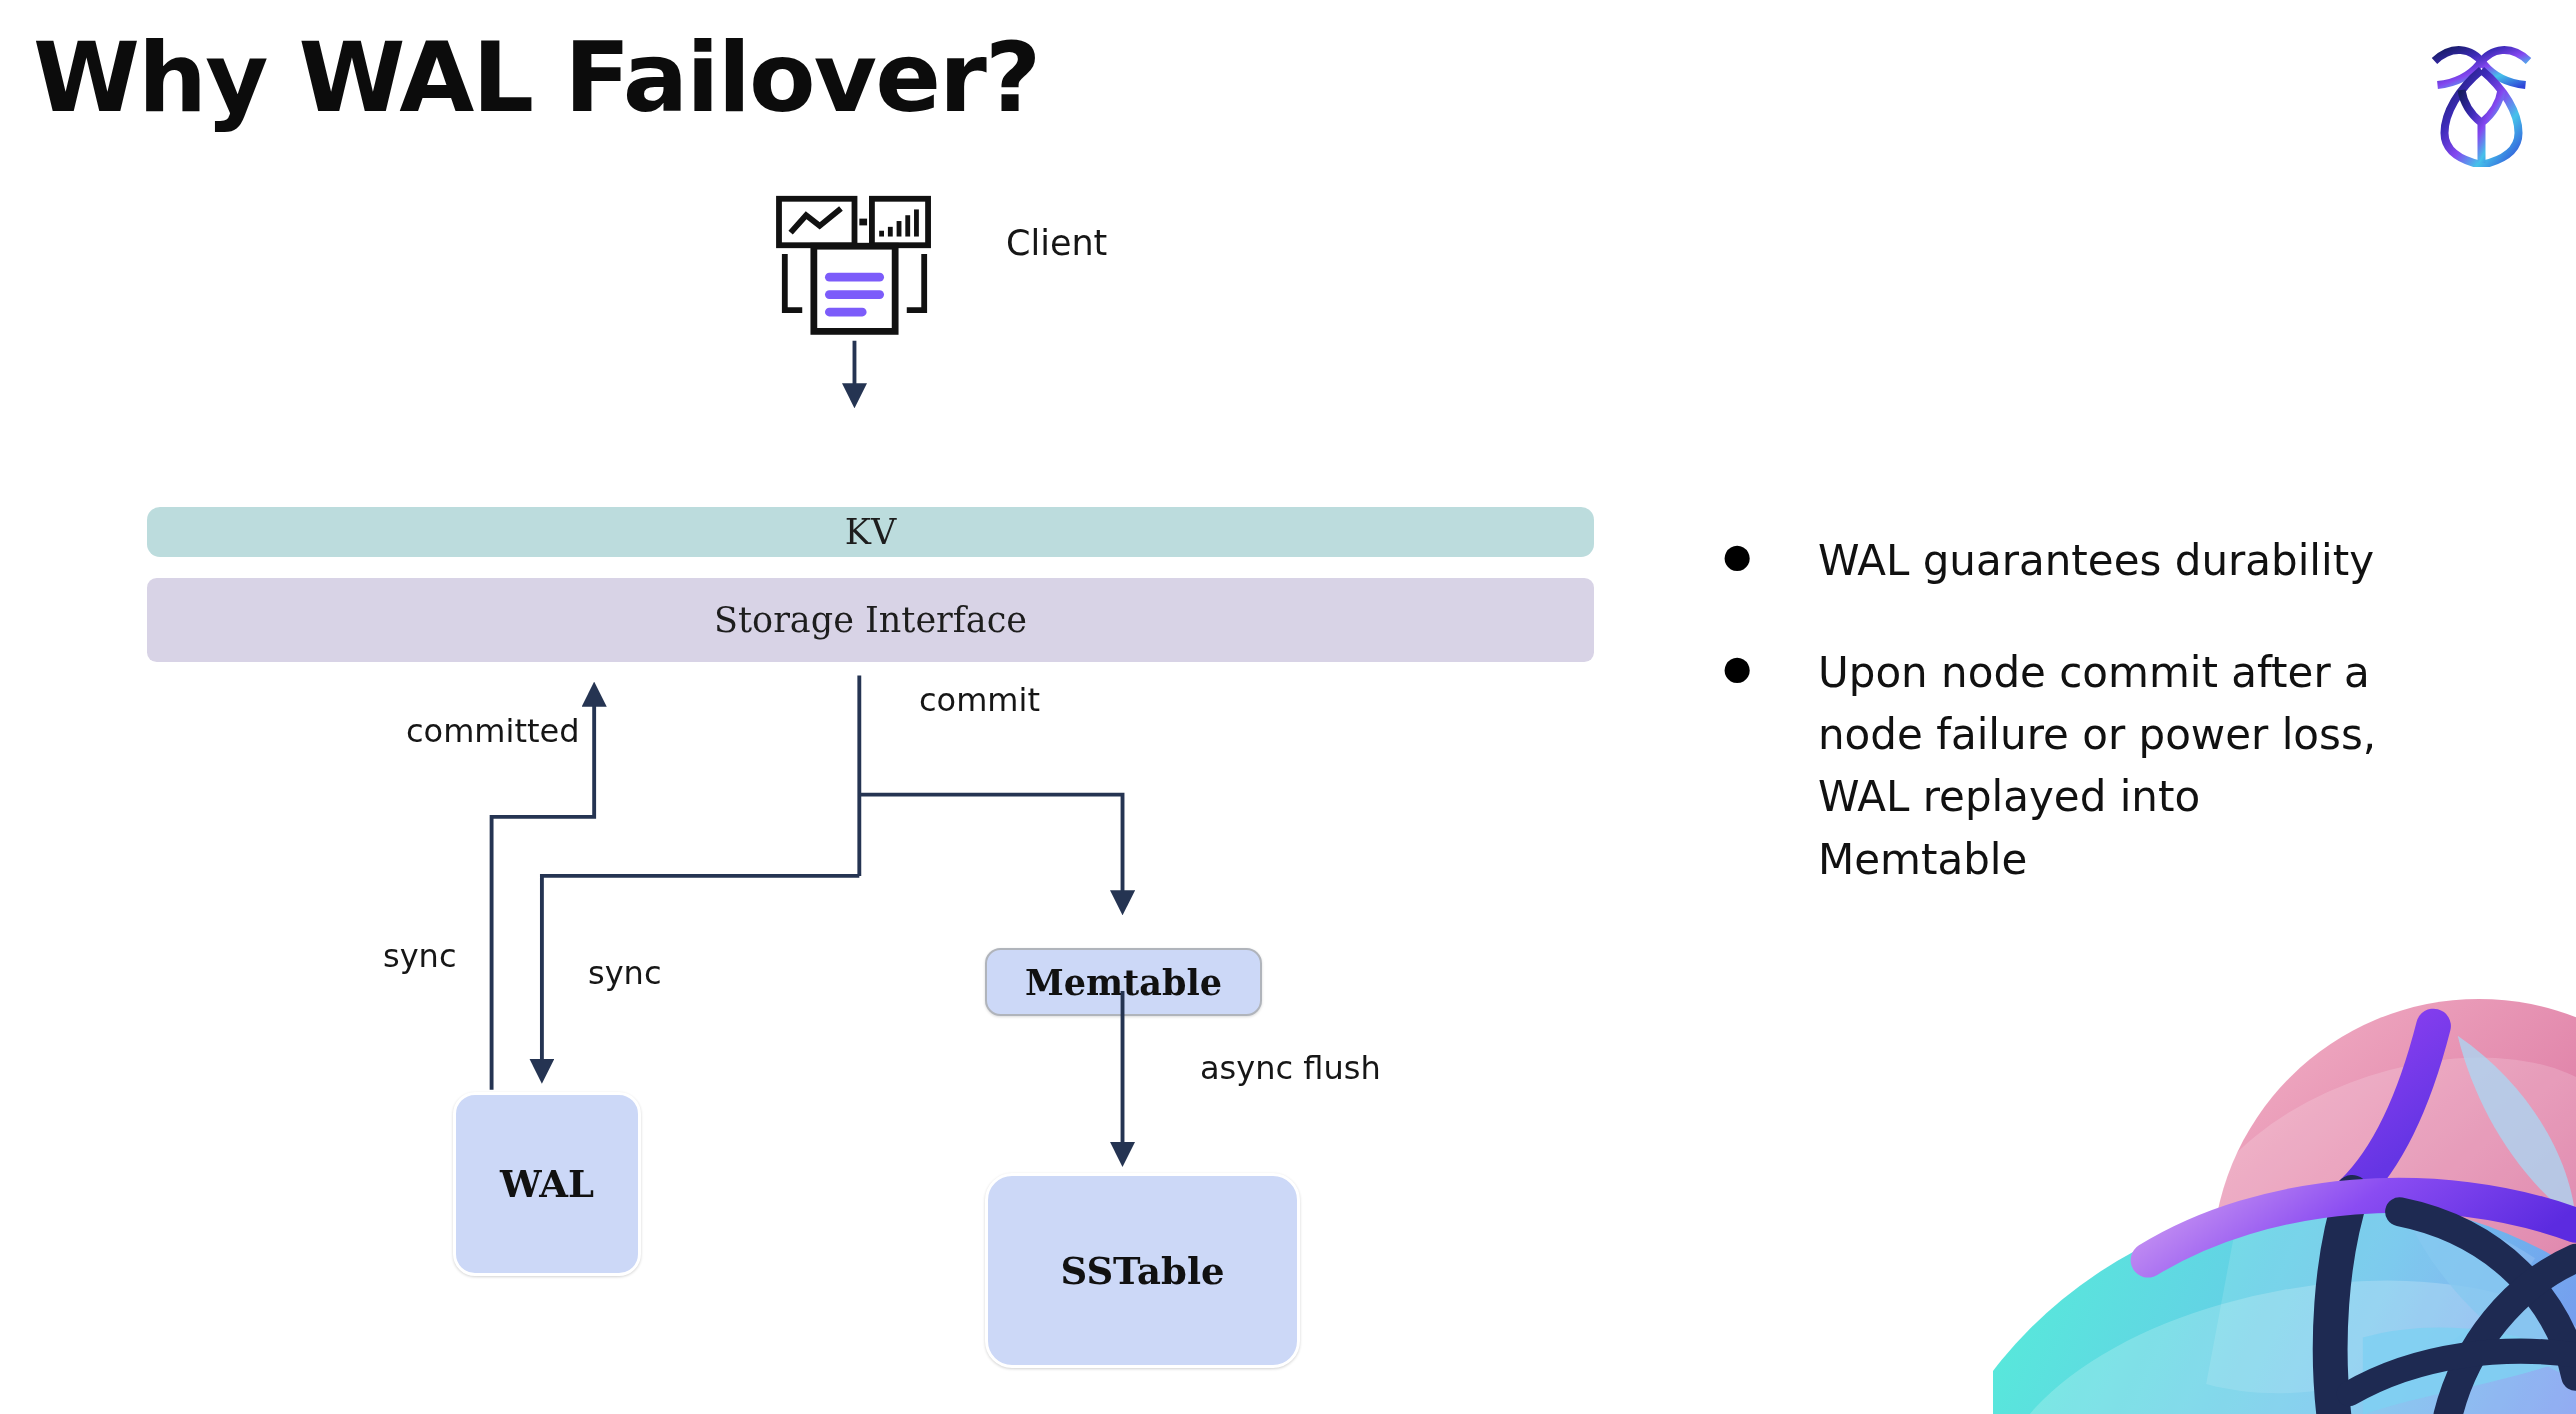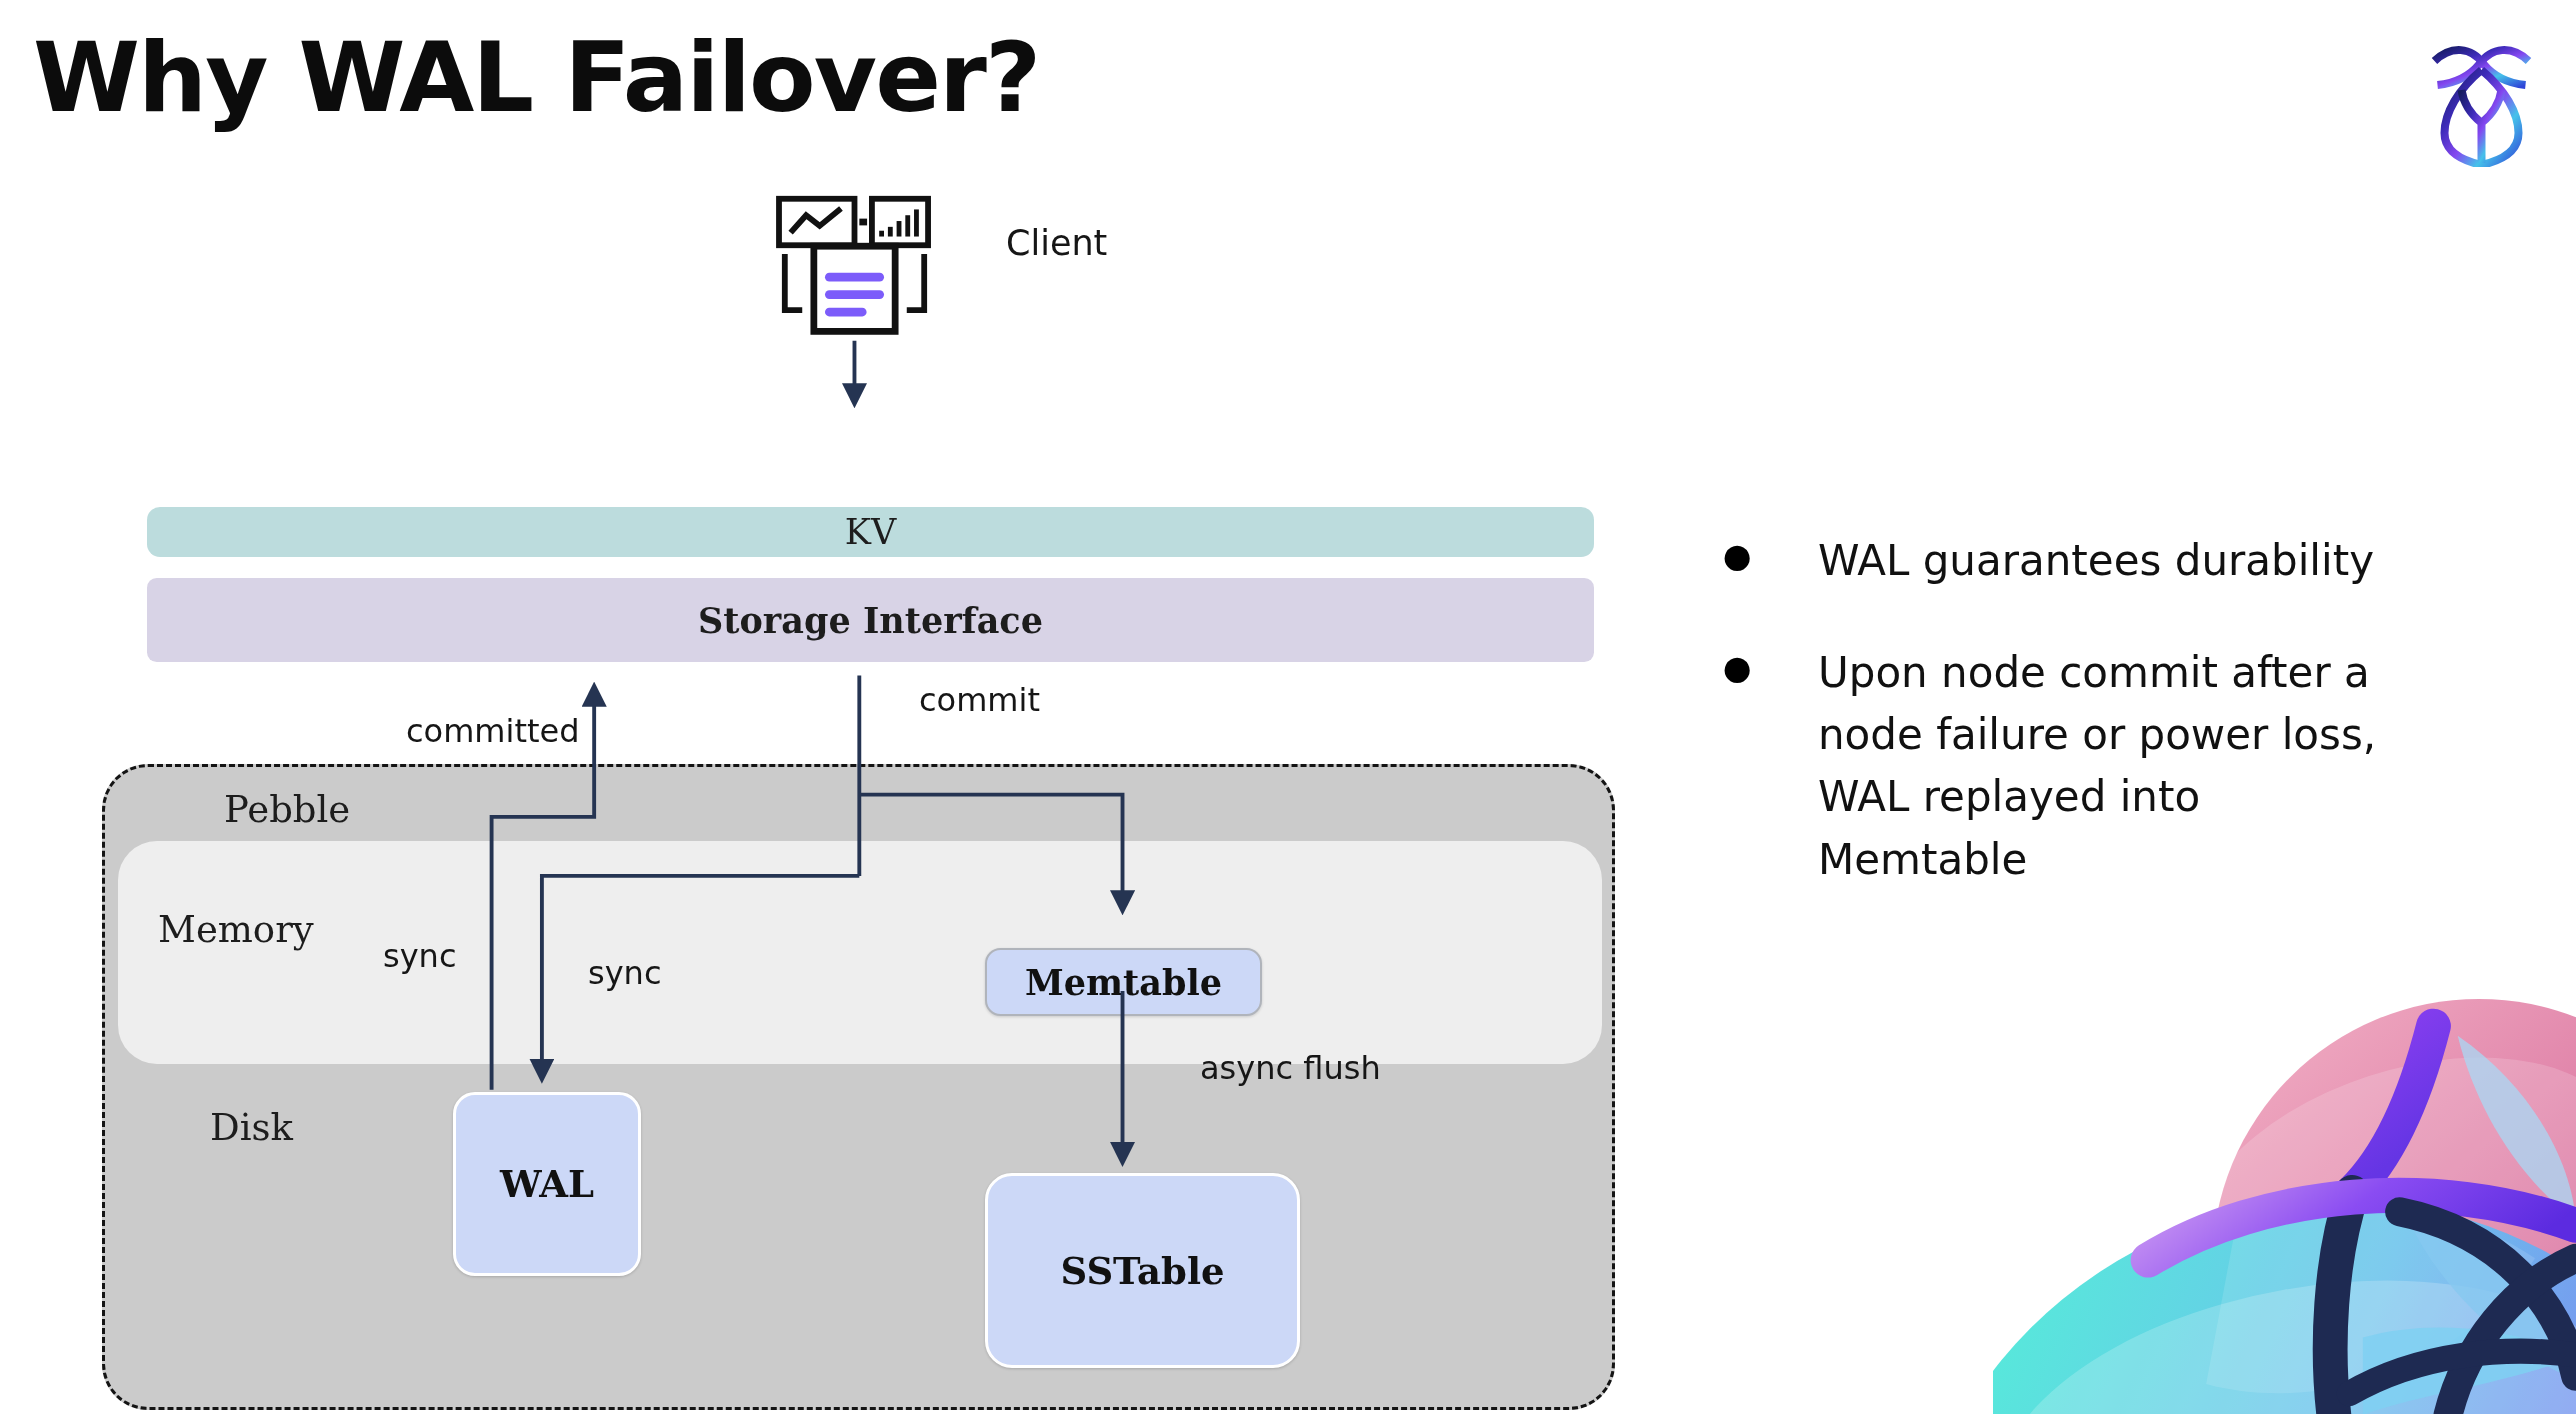--- a/index.html
+++ b/index.html
@@ -14,21 +14,21 @@
 
   .title{position:absolute;left:33px;top:21px;font-size:97px;font-weight:800;
          letter-spacing:-1.9px;color:#0c0c0c;font-family:"DejaVu Sans","Liberation Sans",sans-serif;}
 
   
   .bar{position:absolute;left:147px;width:1447px;border-radius:9.7px;
        display:flex;align-items:center;justify-content:center;
        font-family:"DejaVu Serif","Liberation Serif",serif;font-size:35px;color:#1d1d1d;}
   .bar.sql{top:416px;height:48px;background:var(--sql-bar);}
   .bar.kv{top:507px;height:50px;background:var(--kv-bar);border-radius:13px;}
-  .bar.storage{top:578px;height:84px;background:var(--storage-bar);font-weight:bold;}
+  .bar.storage{top:578px;height:84px;background:var(--storage-bar);}
 
   
   .pebble{position:absolute;left:102px;top:764px;width:1513px;height:646px;
           background:var(--pebble-fill);border:3.9px dashed var(--ink);border-radius:46px;}
   .memory{position:absolute;left:12.6px;top:74px;width:1484px;height:223px;
           background:var(--memory-fill);border-radius:39px;}
   .zone-label{position:absolute;font-family:"DejaVu Serif","Liberation Serif",serif;
               font-size:37px;color:#1d1d1d;}
   .lbl-pebble{left:119px;top:21px;}
   .lbl-memory{left:53px;top:141px;}
@@ -119,26 +119,20 @@
   </svg>
   <div class="edge-label lbl-client">Client</div>
 
   <div class="bar kv">
       <span>KV</span>
     </div>
   <div class="bar storage">
       <span>Storage Interface</span>
     </div>
 
-  <div class="pebble">
-    <div class="zone-label lbl-pebble">Pebble</div>
-    <div class="memory"></div>
-    <div class="zone-label lbl-memory">Memory</div>
-    <div class="zone-label lbl-disk">Disk</div>
-  </div>
 
   <div class="node wal">
       <span>WAL</span>
     </div>
   <div class="node memtable">
       <span>Memtable</span>
     </div>
   <div class="node sstable">
       <span>SSTable</span>
     </div>

